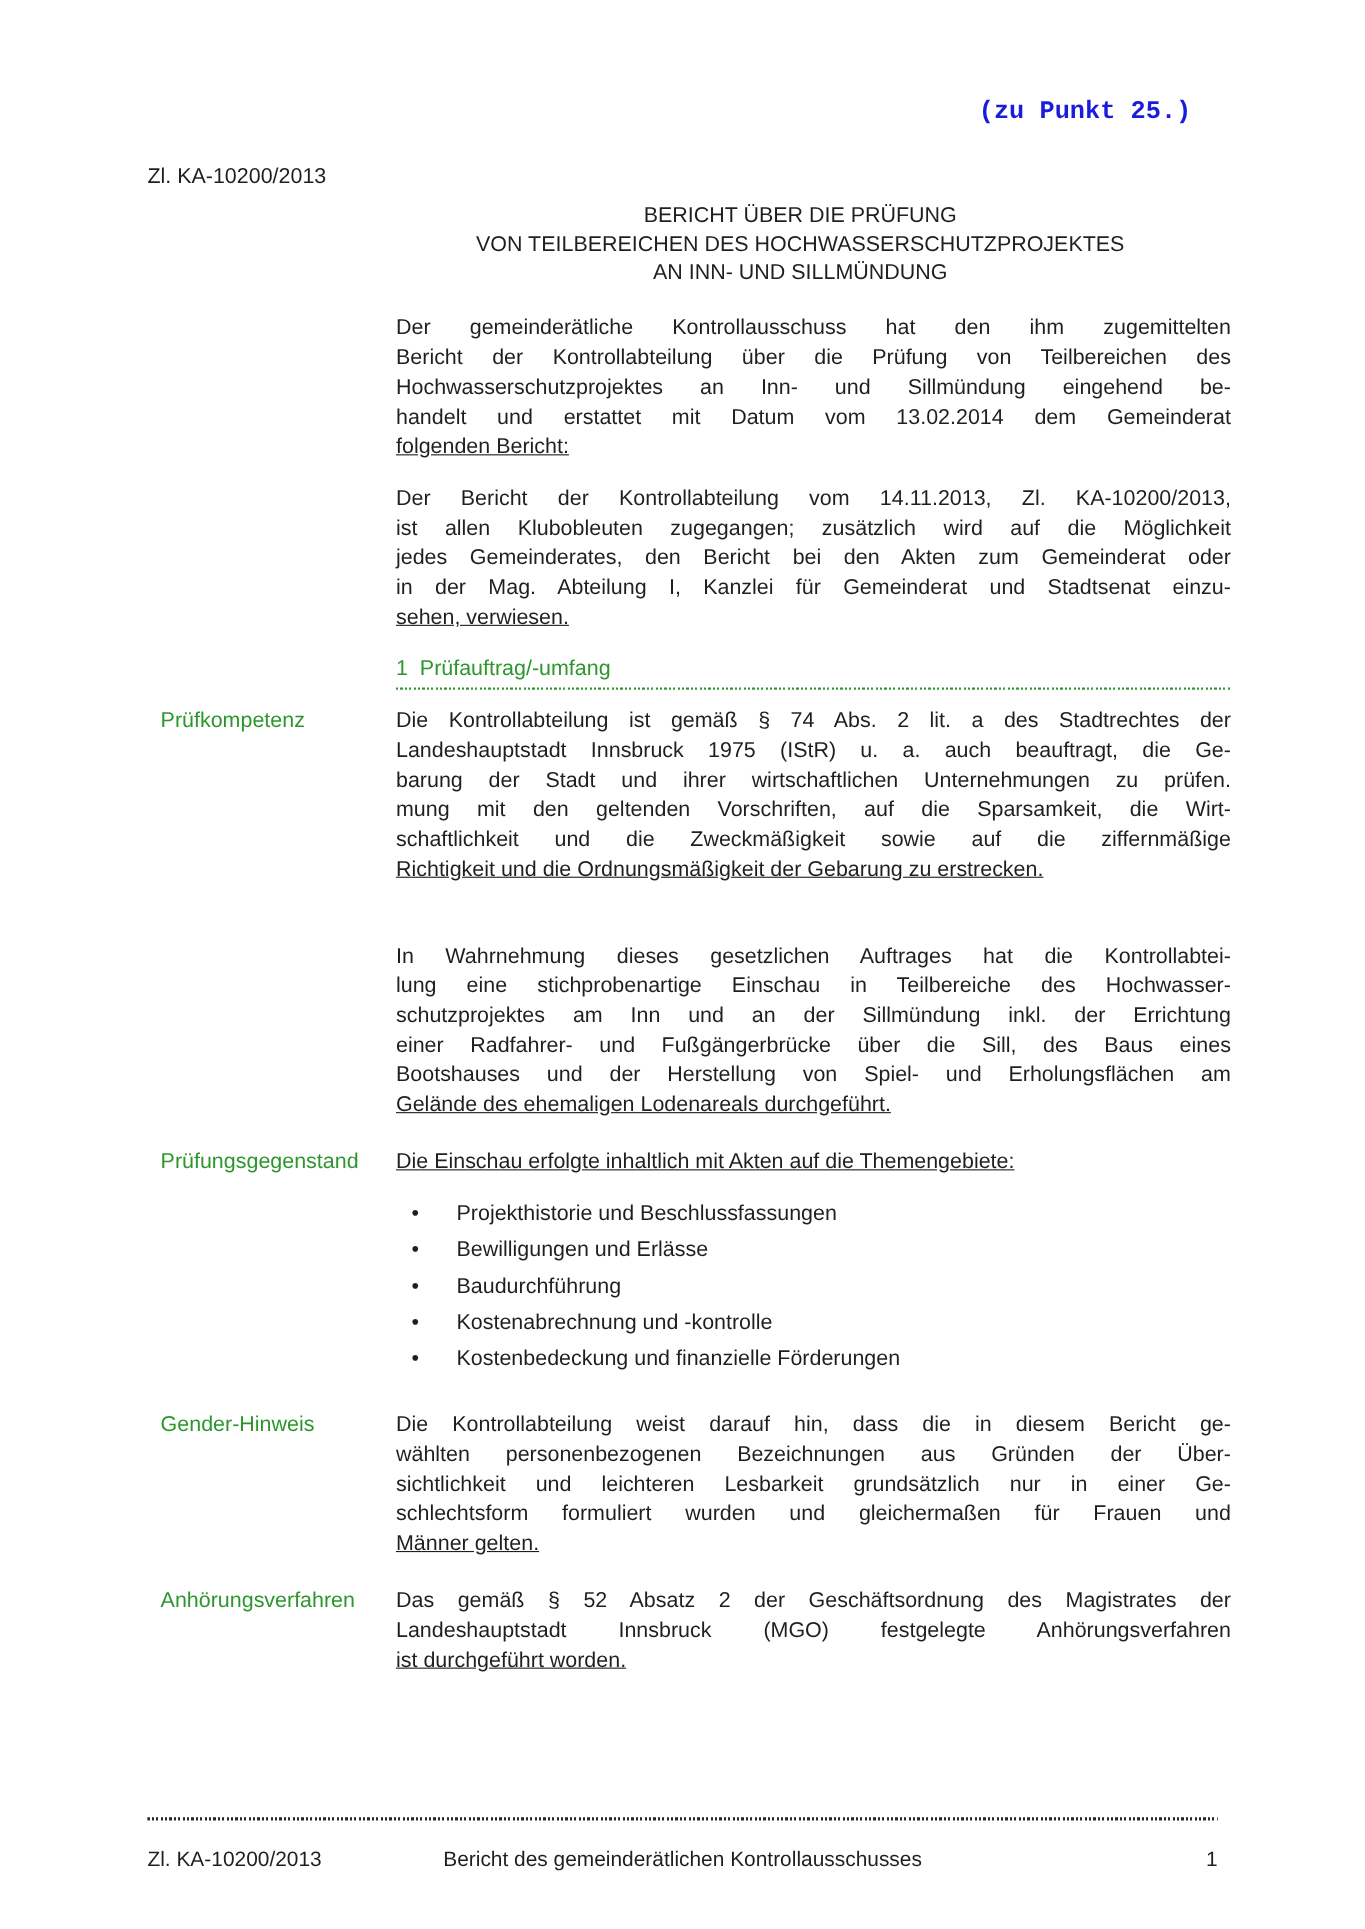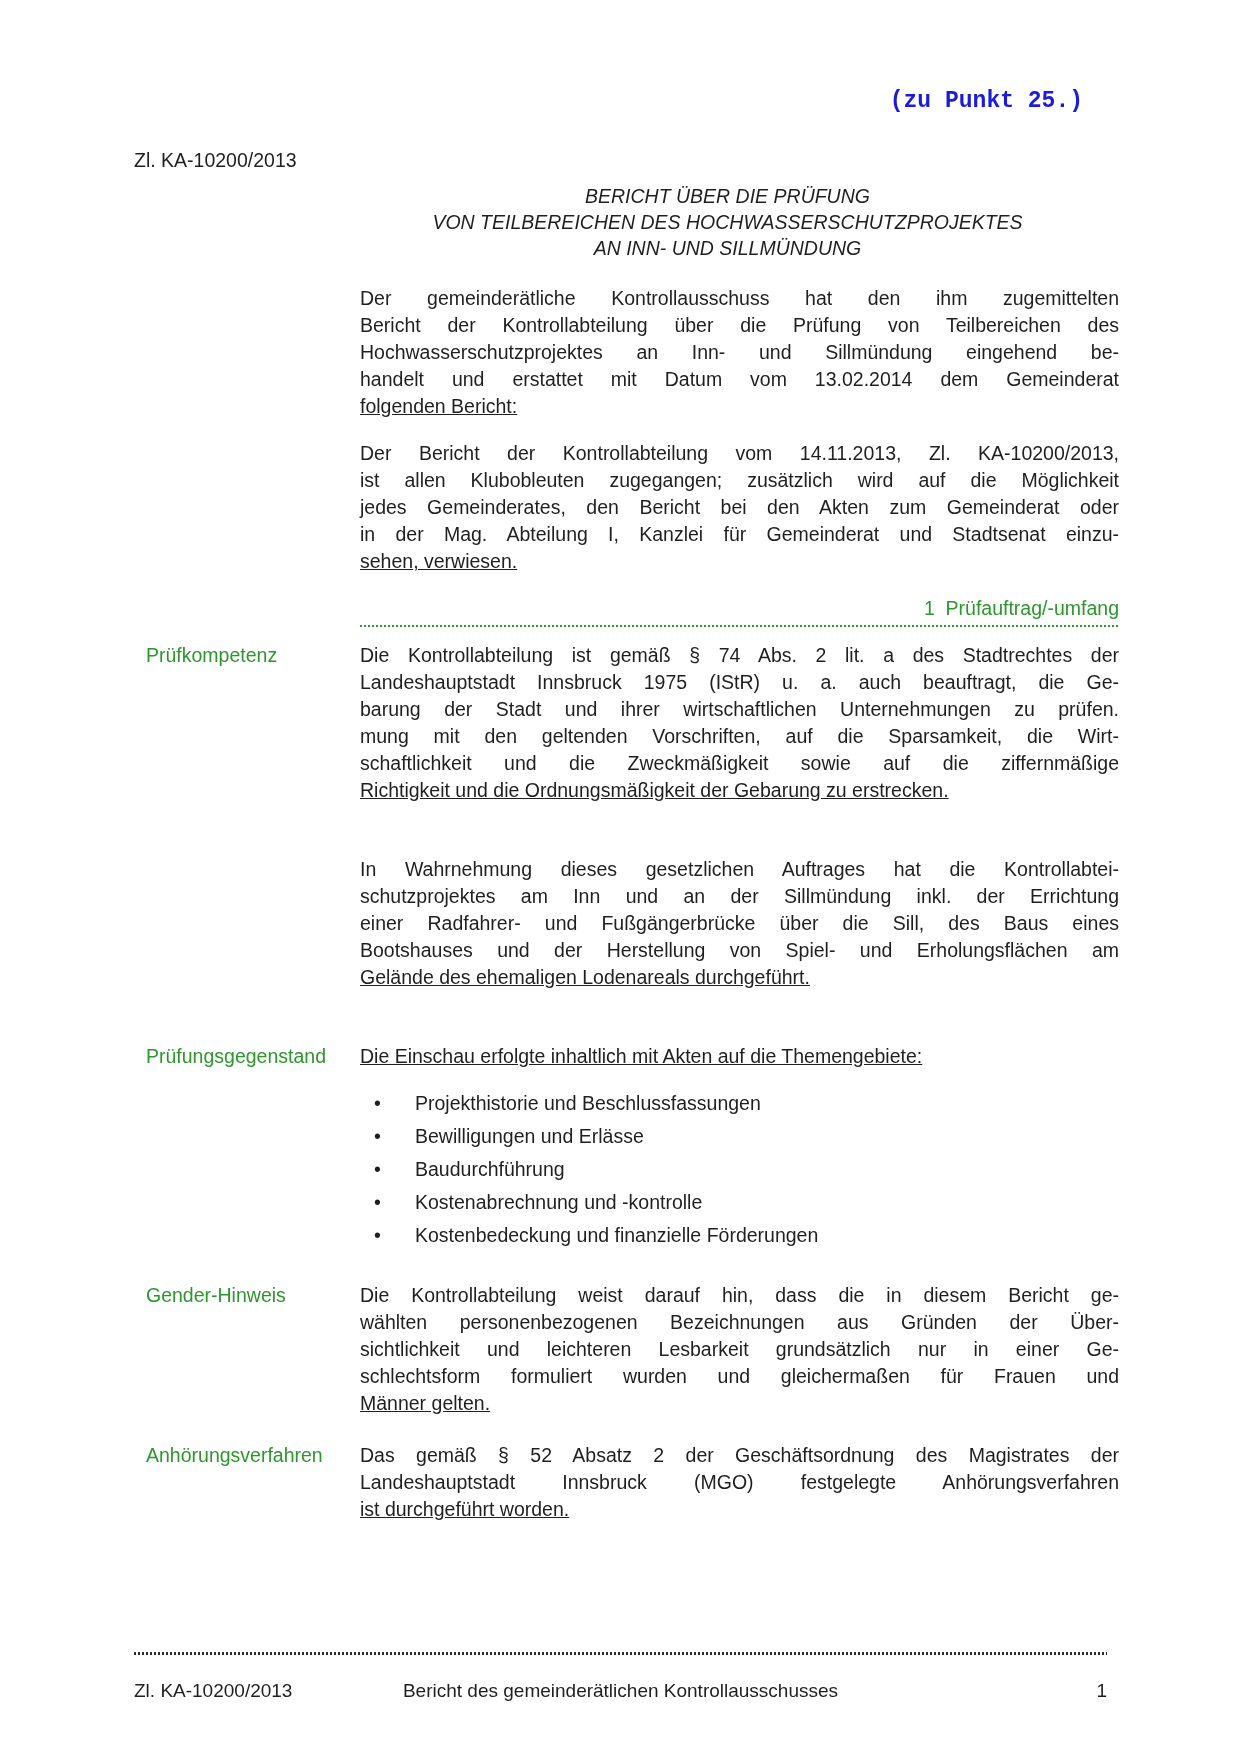--- a/index.html
+++ b/index.html
@@ -14,35 +14,35 @@
     overflow:hidden;
     border-radius:21px;
   }
   .ref-note {
     position:absolute; top:88px; right:158px;
     font-family:"Liberation Mono","DejaVu Sans Mono",monospace;
     font-size:23px; font-weight:600;
     color:var(--ref-blue, #1b1bdc);
   }
   .doc-number { position:absolute; top:147px; left:134px; line-height:27px; }
-  .title-block { position:absolute; top:183px; left:348px; width:759px;font-style:italic; }
+  .title-block { position:absolute; top:183px; left:348px; width:759px; }
   .tline { line-height:26px; text-align:center; }
 
   .block {
     position:absolute; left:146px; width:973px;
     display:grid; grid-template-columns:214px 759px; align-items:start;
   }
   .block .label { grid-column:1; line-height:27px; color:var(--accent-green, #2d962d); }
   .block .para  { grid-column:2; }
 
   .jline { line-height:27px; text-align:justify; text-align-last:justify; text-justify:inter-word; }
   .jline.last { text-align-last:left;text-decoration:underline; }
 
   .h1 {
-    grid-column:2; line-height:27px; text-align:right; white-space:pre;
+    grid-column:2; line-height:27px; text-align:left; white-space:pre;
     color:var(--accent-green, #2d962d);
   }
   .rule-green {
     grid-column:2; height:2px; margin-top:3px;
     background-image:repeating-linear-gradient(to right, var(--accent-green, #2d962d) 0 2px, transparent 2px 4px);
   }
 
   .bullet-item { display:flex; line-height:27px; height:27px; margin-bottom:6px; }
   .bullet-dot  { width:55px; padding-left:14px; }
   .bullet-text { flex:1; }
@@ -108,20 +108,21 @@
         <div class="jline">barung der Stadt und ihrer wirtschaftlichen Unternehmungen zu prüfen.</div>
         <div class="jline">mung mit den geltenden Vorschriften, auf die Sparsamkeit, die Wirt-</div>
         <div class="jline">schaftlichkeit und die Zweckmäßigkeit sowie auf die ziffernmäßige</div>
         <div class="jline last">Richtigkeit und die Ordnungsmäßigkeit der Gebarung zu erstrecken.</div>
       </div>
   </div>
 
   <div class="block" style="top:856px">
     <div class="para">
         <div class="jline">In Wahrnehmung dieses gesetzlichen Auftrages hat die Kontrollabtei-</div>
+        <div class="jline">lung eine stichprobenartige Einschau in Teilbereiche des Hochwasser-</div>
         <div class="jline">schutzprojektes am Inn und an der Sillmündung inkl. der Errichtung</div>
         <div class="jline">einer Radfahrer- und Fußgängerbrücke über die Sill, des Baus eines</div>
         <div class="jline">Bootshauses und der Herstellung von Spiel- und Erholungsflächen am</div>
         <div class="jline last">Gelände des ehemaligen Lodenareals durchgeführt.</div>
       </div>
   </div>
 
   <div class="block" style="top:1043px">
     <div class="label">Prüfungsgegenstand</div>
     <div class="para jline last">Die Einschau erfolgte inhaltlich mit Akten auf die Themengebiete:</div>

